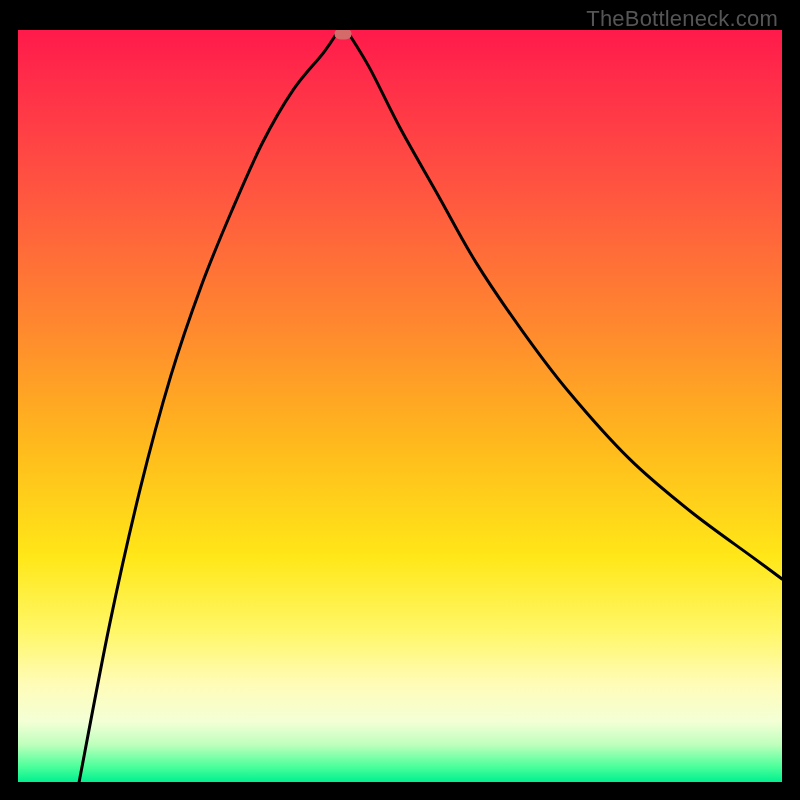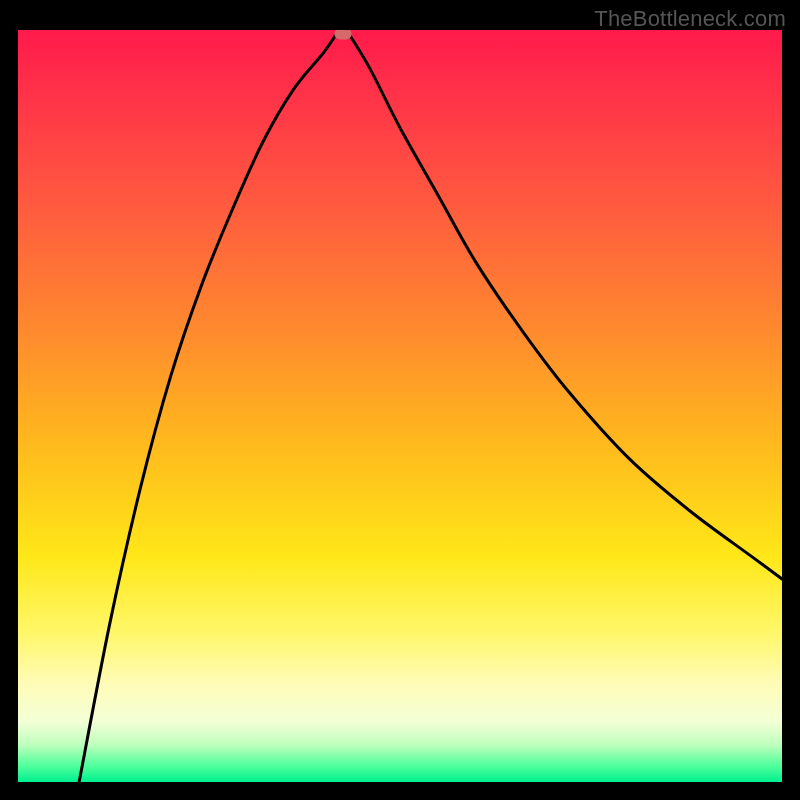--- a/index.html
+++ b/index.html
@@ -13,21 +13,21 @@
   }
   .frame {
     position: relative;
     width: 800px;
     height: 800px;
     background: #000;
   }
   .watermark {
     position: absolute;
     top: 6px;
-    right: 14px;
+    right: 22px;
     color: #555;
     font-size: 22px;
     font-weight: 500;
     letter-spacing: 0.2px;
     z-index: 5;
   }
   .plot-area {
     position: absolute;
     left: 18px;
     top: 30px;

